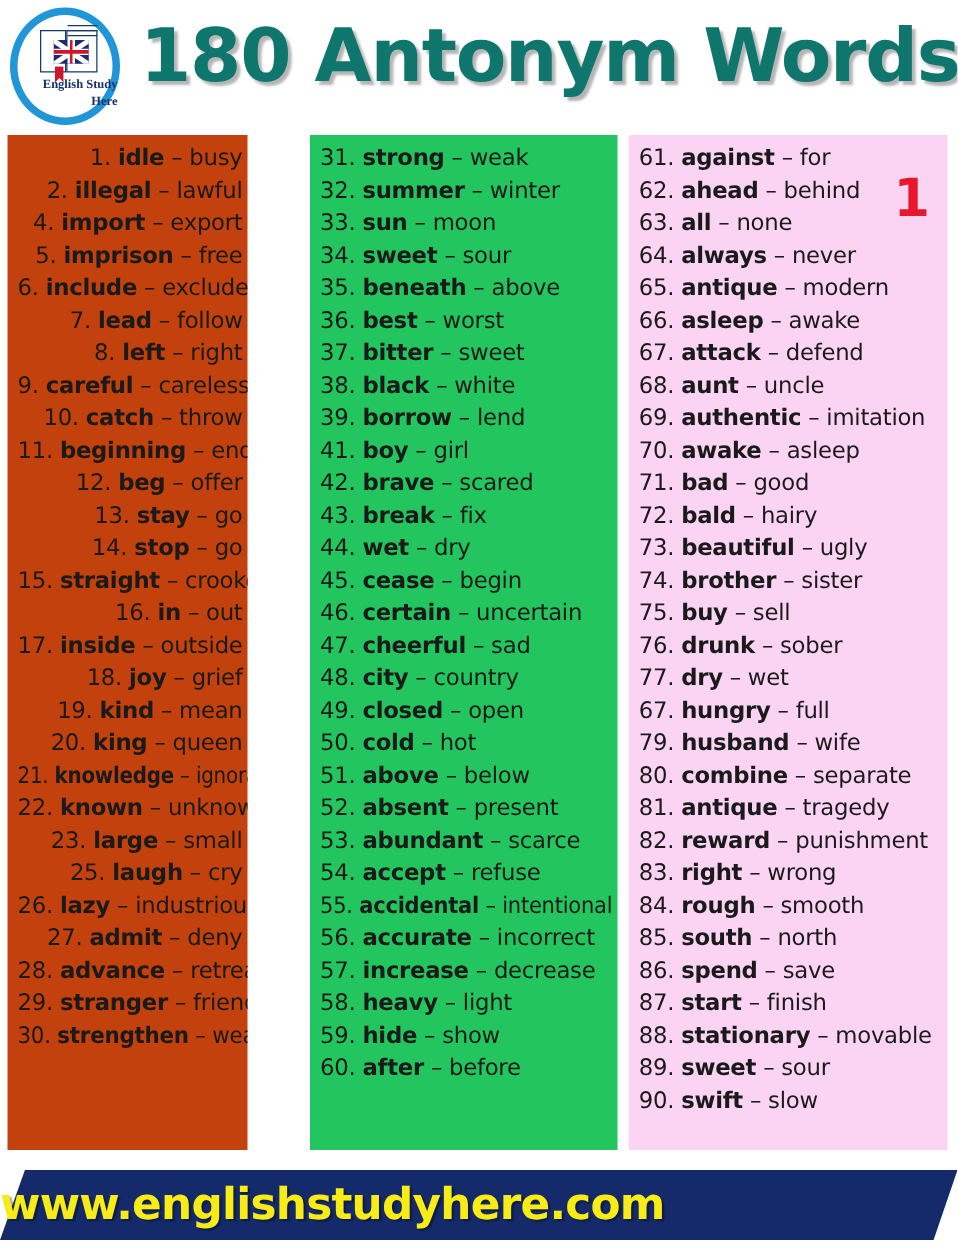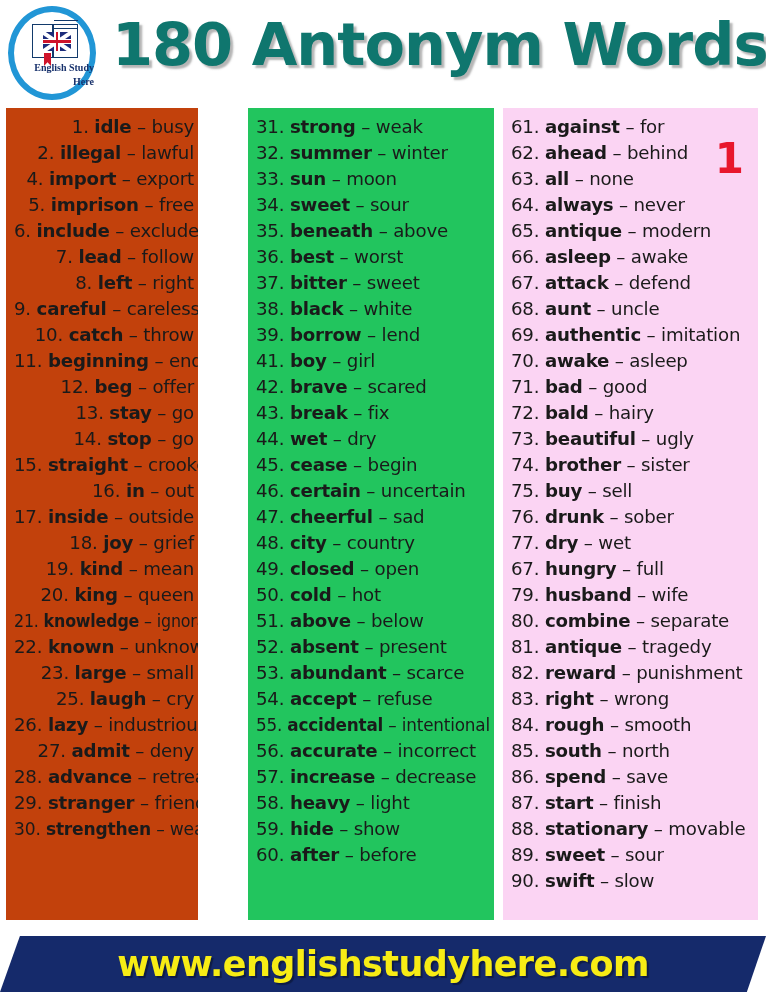--- a/index.html
+++ b/index.html
@@ -200,21 +200,20 @@
     height: 56px;
     background: #152a6b;
     clip-path: polygon(2.6% 0%, 100% 0%, 97.5% 100%, 0% 100%);
   }
   #footer .url {
     position: absolute;
     left: 0; top: 0;
     width: 766px;
     height: 56px;
     line-height: 56px;
-    text-align: center;
     font-family: "DejaVu Sans", sans-serif;
     font-weight: bold;
     font-size: 35px;
     letter-spacing: -0.6px;
     color: #f7ec15;
     white-space: nowrap;
     text-shadow: 2px 2px 1px rgba(0,0,0,0.35);
   }
 </style>
 </head>

